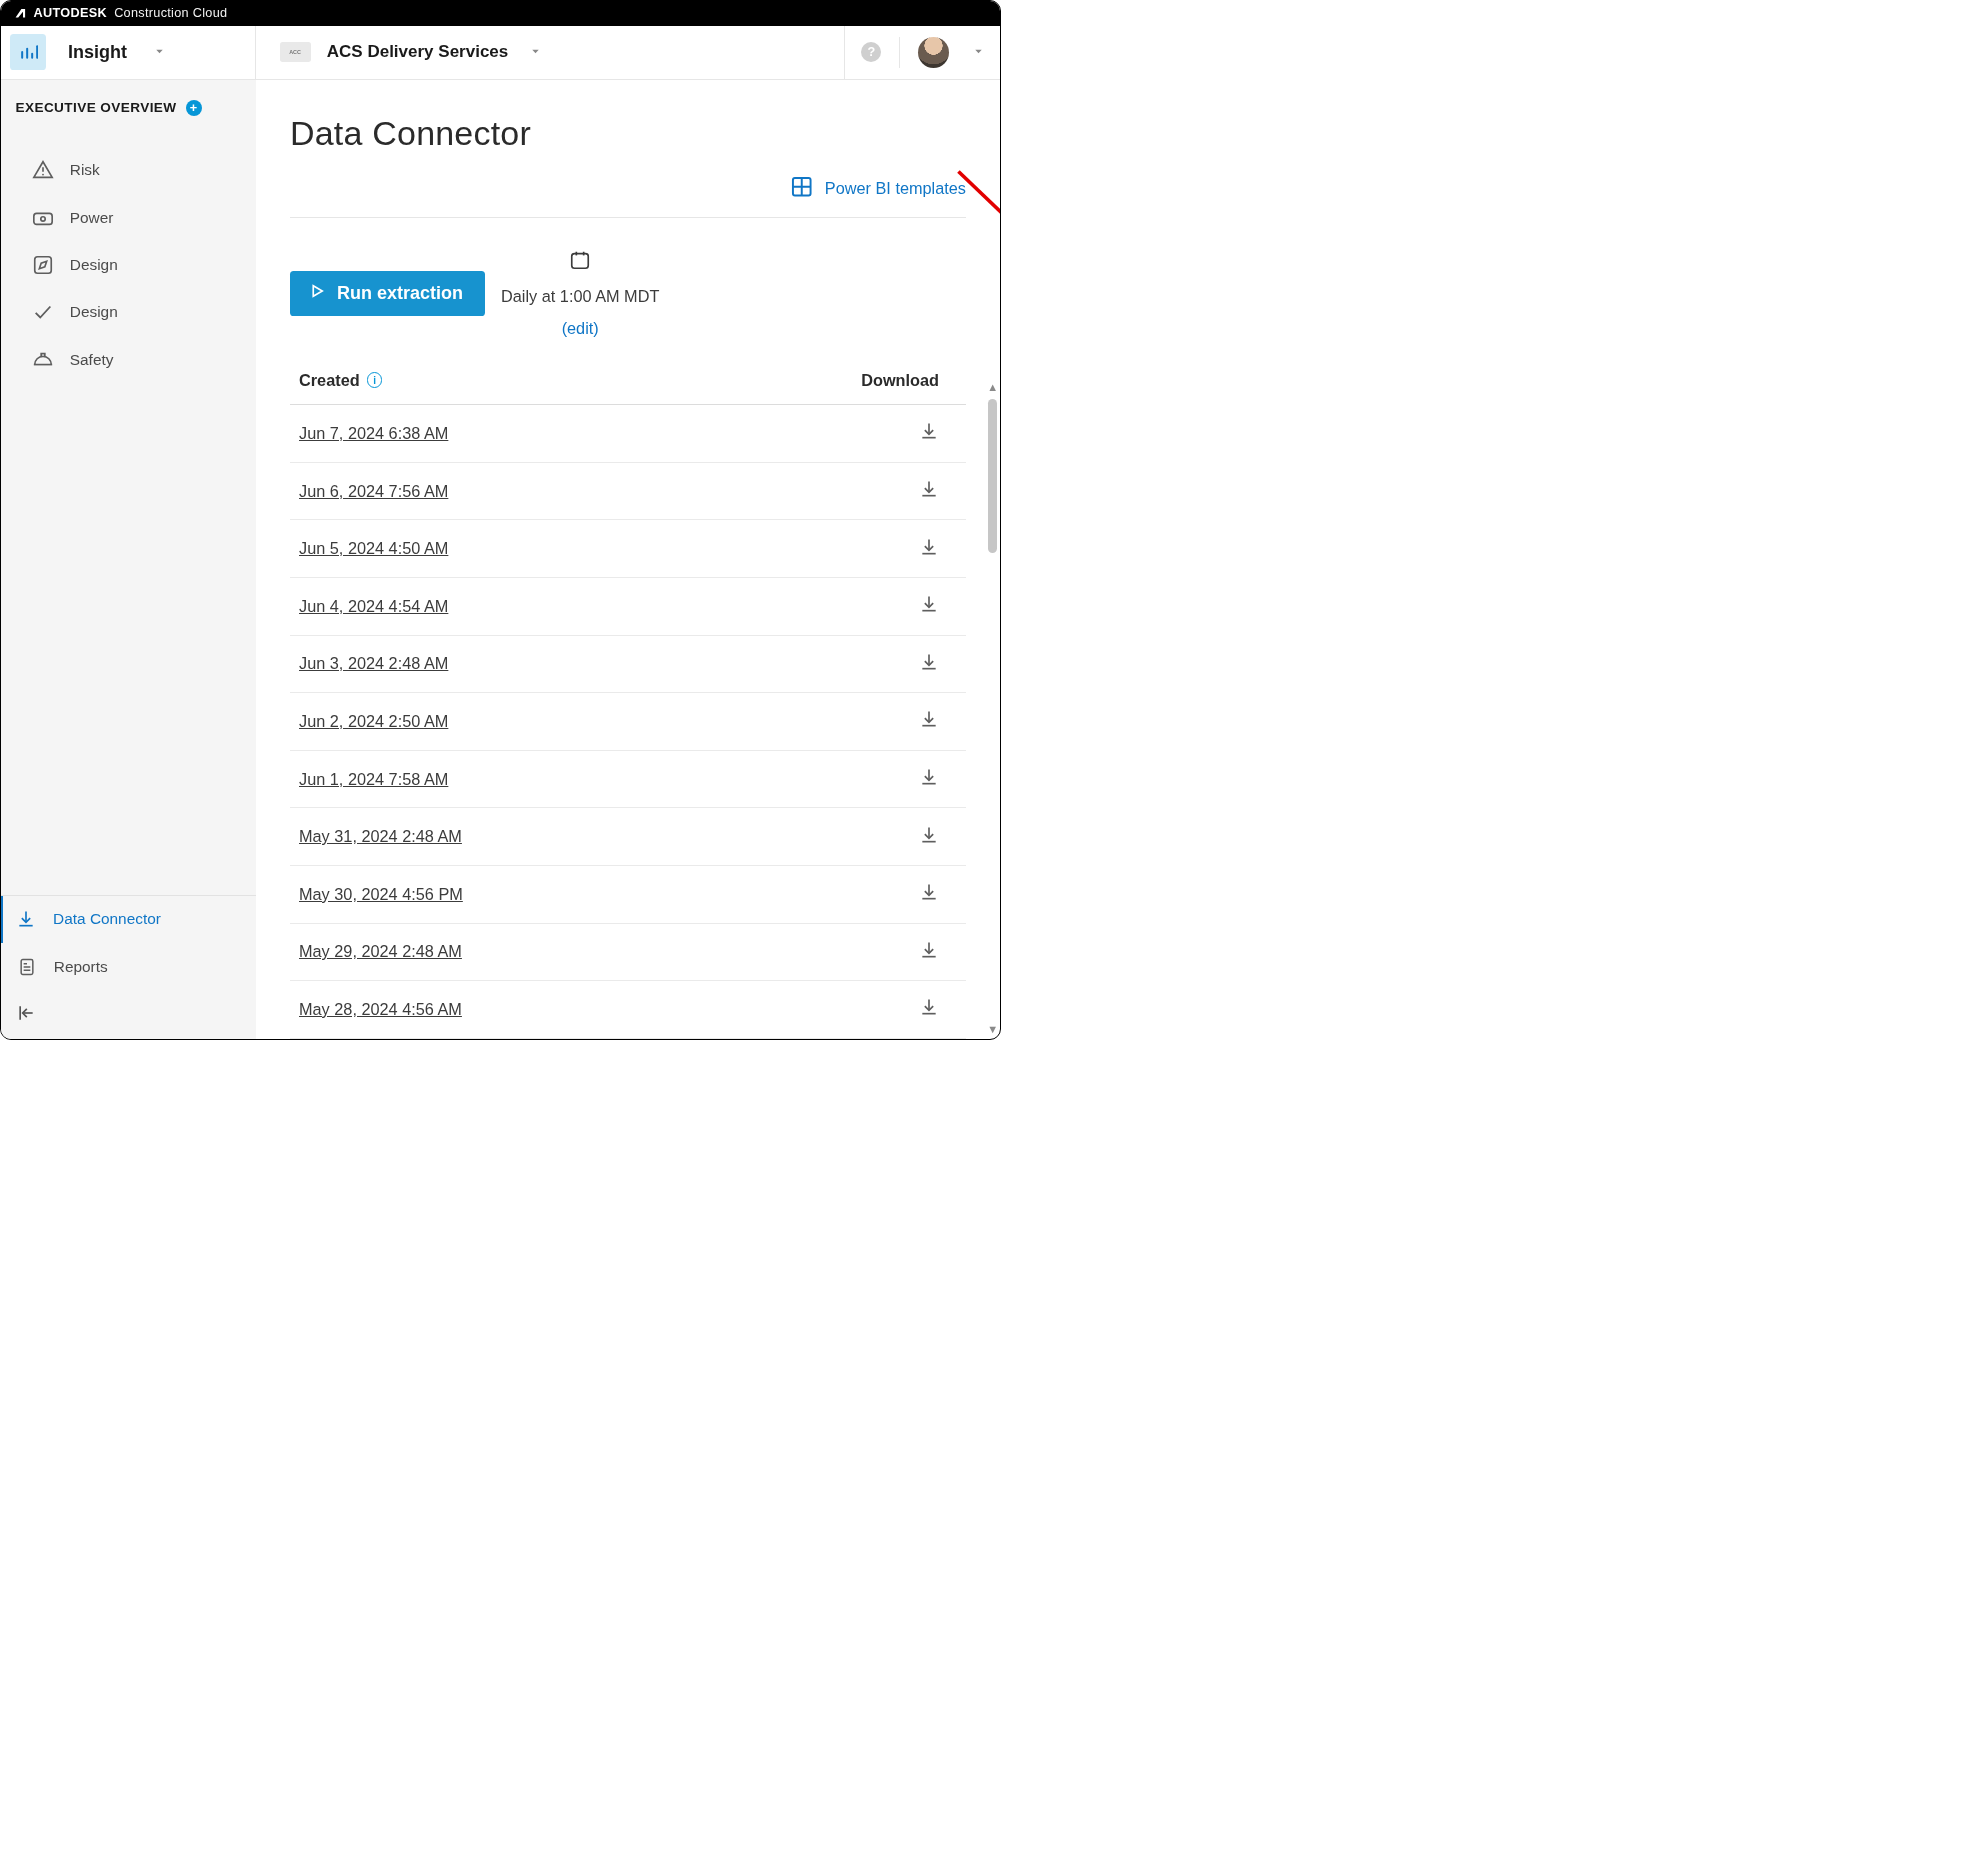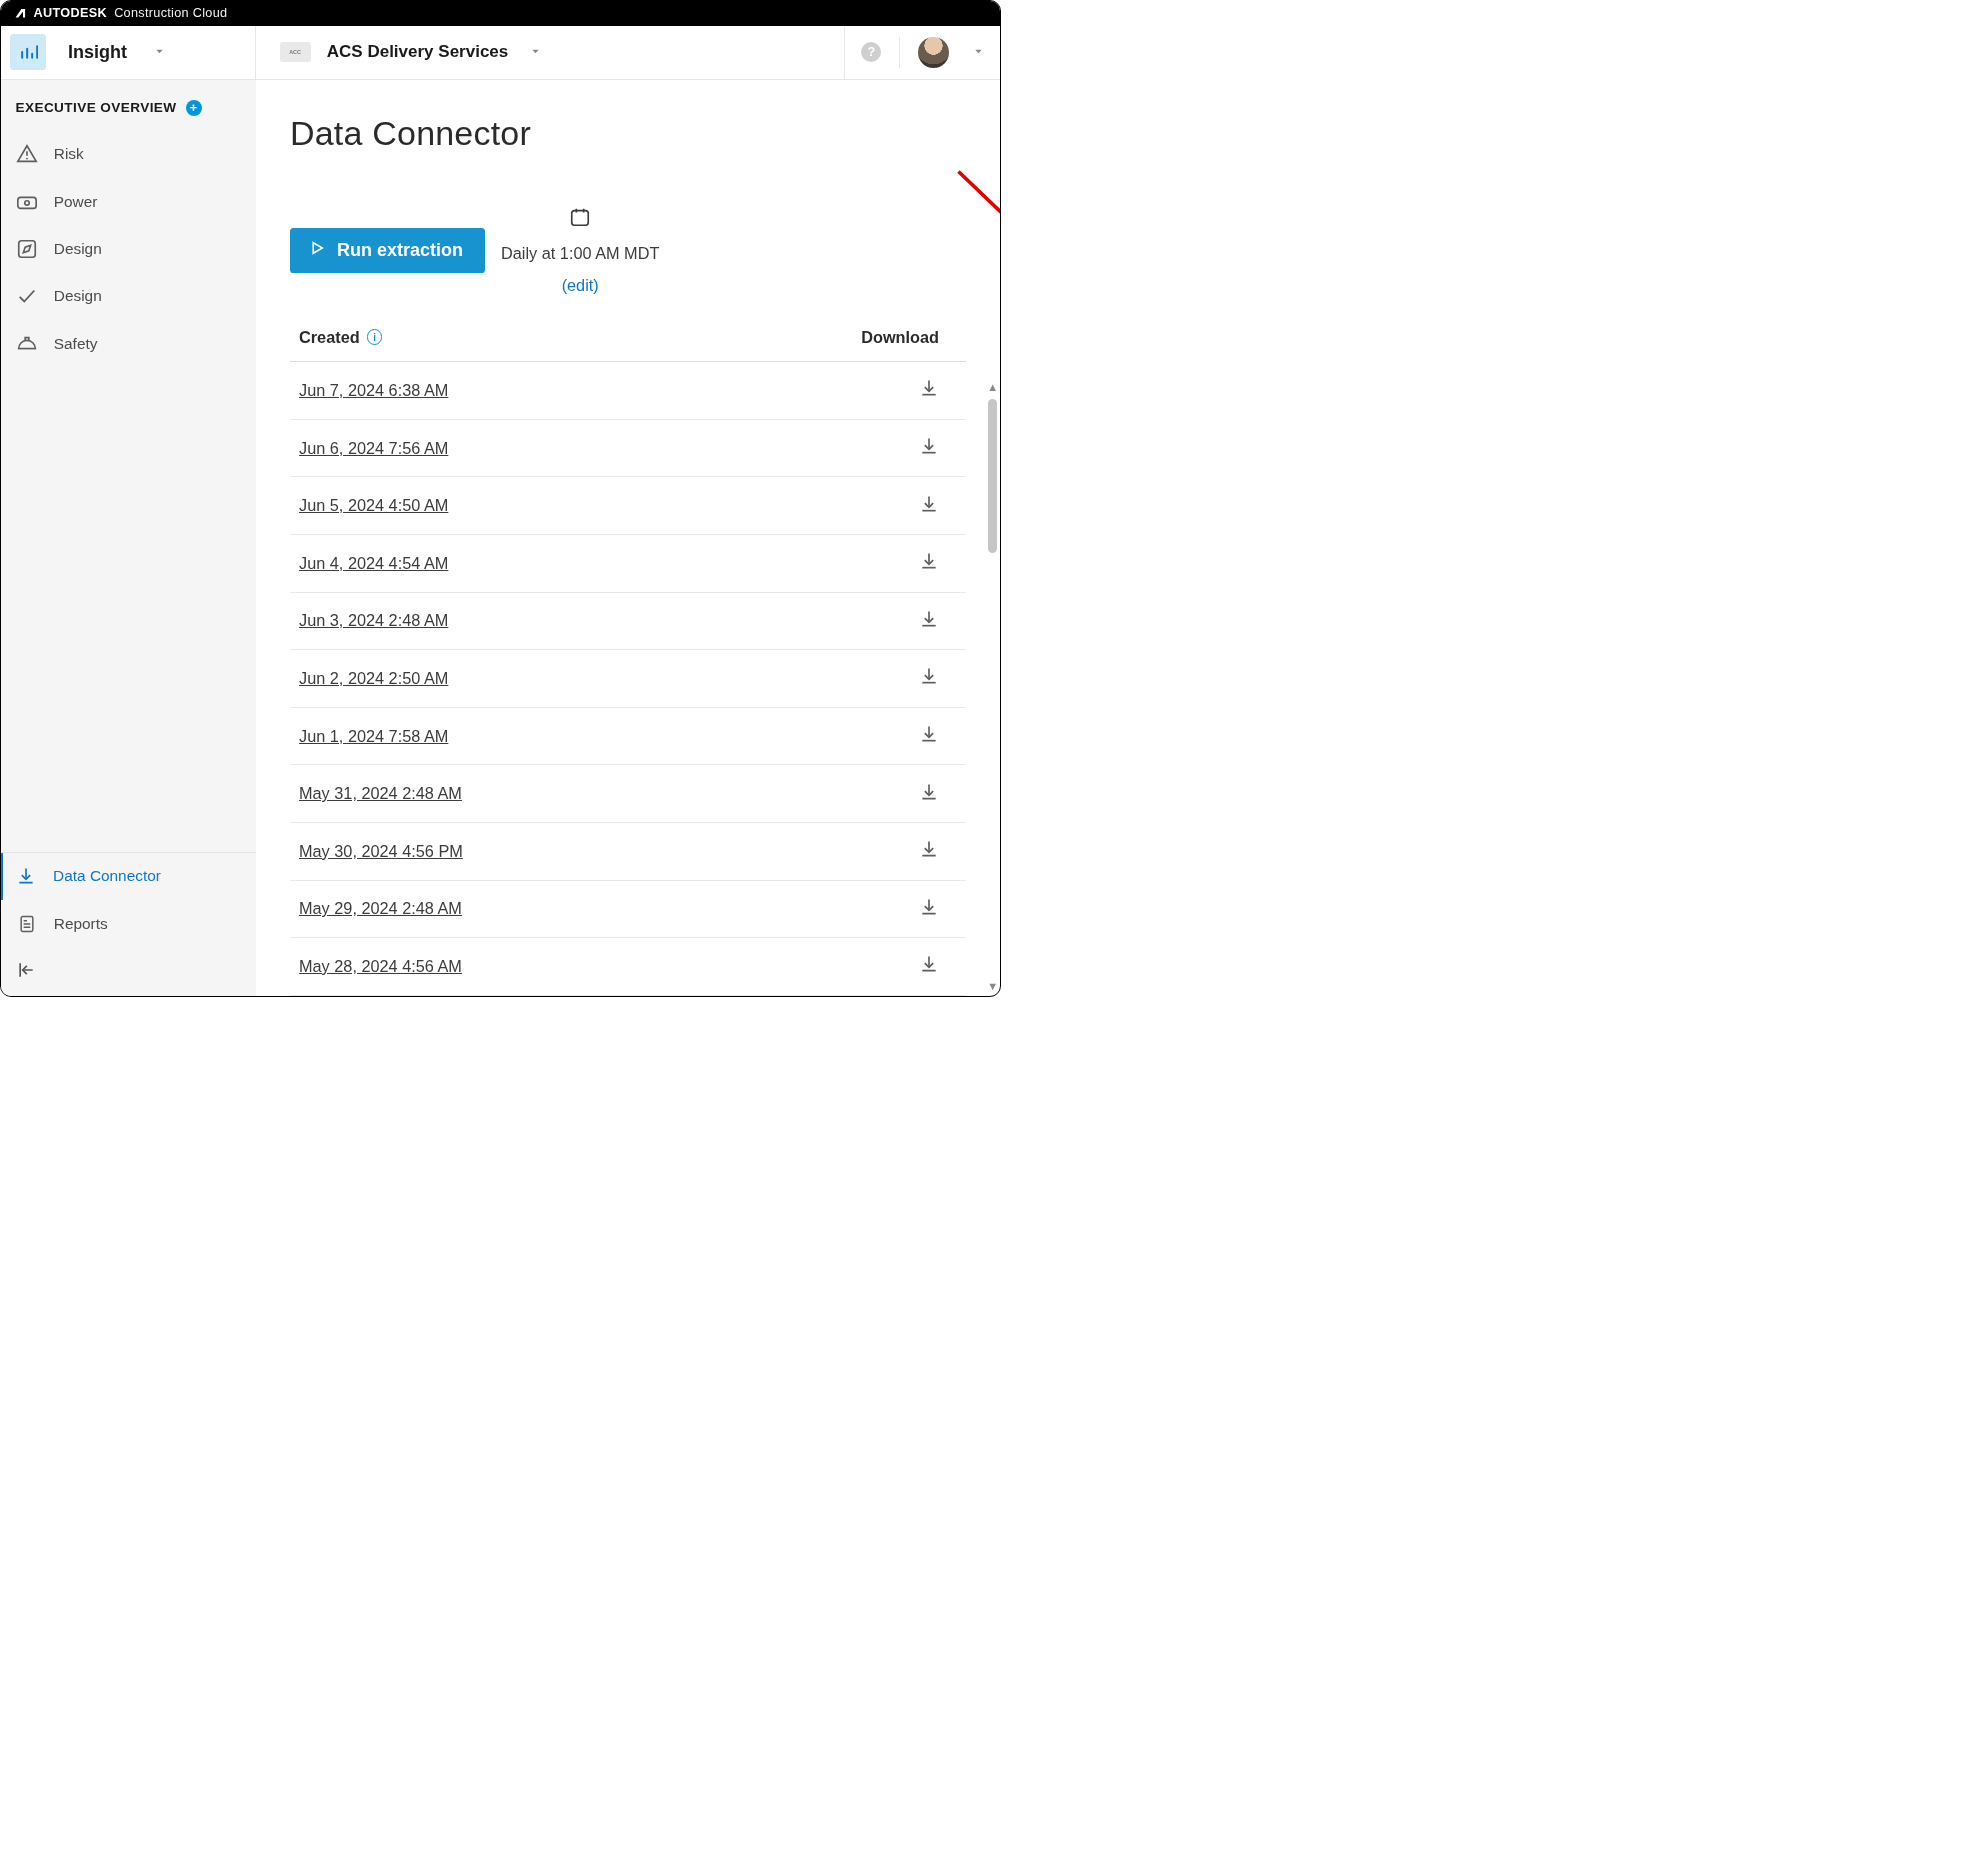--- a/index.html
+++ b/index.html
@@ -100,21 +100,21 @@
   .sidebar{width:255px;background:var(--sidebar-bg);display:flex;flex-direction:column;}
   .sidebar-section-title{
     font-size:13.6px;font-weight:800;color:var(--text-strong);
     padding:20px 14.5px 14.5px 14.5px;letter-spacing:0.4px;
     display:flex;align-items:center;gap:9px;
   }
   .plus-circle{
     width:16.3px;height:16.3px;border-radius:50%;background:#0696d7;color:#fff;
     display:inline-flex;align-items:center;justify-content:center;font-size:12.7px;font-weight:700;line-height:1;
   }
-  .nav-list{list-style:none;margin:0;padding:0;}
+  .nav-list{list-style:none;margin:16px;padding:0;}
   .nav-item{
     display:flex;align-items:center;gap:16.3px;
     padding:12.7px 14.5px;font-size:15.4px;color:#4b4b4b;
     cursor:pointer;
   }
   .nav-item .icon{width:22px;height:22px;color:#5e5e5e;display:inline-flex;align-items:center;justify-content:center;}
   .sidebar-spacer{flex:1;}
   .sidebar-bottom{border-top:0.9px solid #e2e2e2;}
   .sidebar-bottom .nav-item.active{
     color:var(--link);
@@ -324,20 +324,30 @@
                 </svg>
           </span>
         </div>
       </div>
     </aside>
 
     <main class="main">
       <div class="content">
         <h1 class="page-title">Data Connector</h1>
 
+        <div class="pb-link-row">
+          <span class="pb-icon">
+            <svg width="23.5" height="23.5" viewBox="0 0 24 24" fill="none" stroke="currentColor" stroke-width="2">
+                  <rect x="3" y="3" width="18" height="18" rx="2"></rect>
+                  <line x1="12" y1="3" x2="12" y2="21"></line>
+                  <line x1="3" y1="12" x2="21" y2="12"></line>
+                </svg>
+          </span>
+          <span>Power BI templates</span>
+        </div>
 
         <div class="action-row">
           <button class="btn">
             <span>
               <svg width="18" height="18" viewBox="0 0 24 24" fill="none" stroke="#fff" stroke-width="2.2">
                     <path d="M7 5v14l12-7z"></path>
                   </svg>
             </span>
             <span>Run extraction</span>
           </button>

